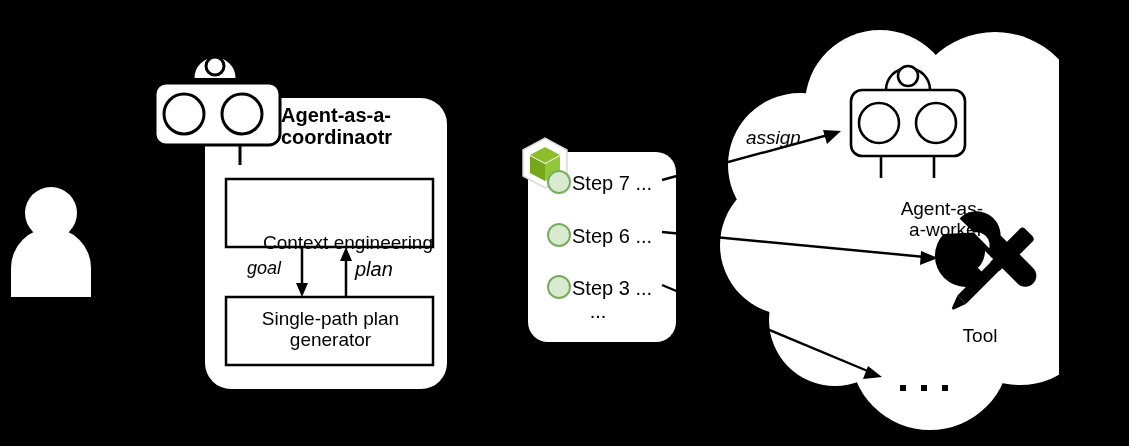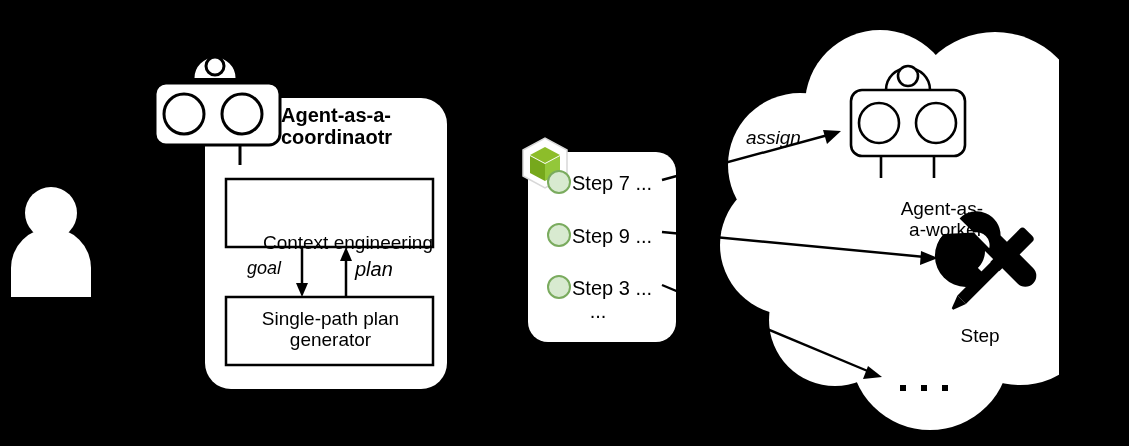--- a/index.html
+++ b/index.html
@@ -239,26 +239,26 @@
 
   <div class="lbl" id="plan-gen-text">Single-path plan
 generator</div>
 
   <div class="lbl" id="goal-label">goal</div>
 
   <div class="lbl" id="plan-label">plan</div>
 
   <div class="step-text" id="step-0-text">Step 7 ...</div>
 
-  <div class="step-text" id="step-1-text">Step 9 ...</div>
+  <div class="step-text" id="step-1-text">Step 6 ...</div>
 
   <div class="step-text" id="step-2-text">Step 3 ...</div>
 
   <div class="lbl" id="steps-ellipsis">...</div>
 
   <div class="lbl" id="assign-label">assign</div>
 
   <div class="lbl" id="worker-label">Agent-as-
 a-worker</div>
 
-  <div class="lbl" id="tool-label">Step</div>
+  <div class="lbl" id="tool-label">Tool</div>
 
 </div>
 
 </body></html>

